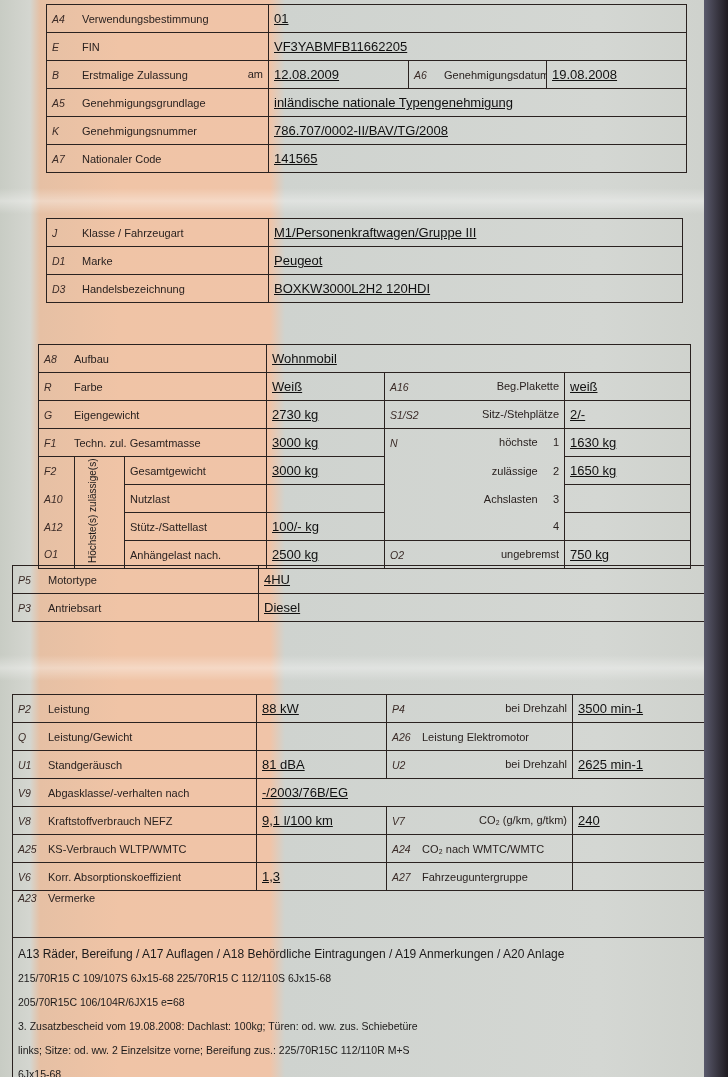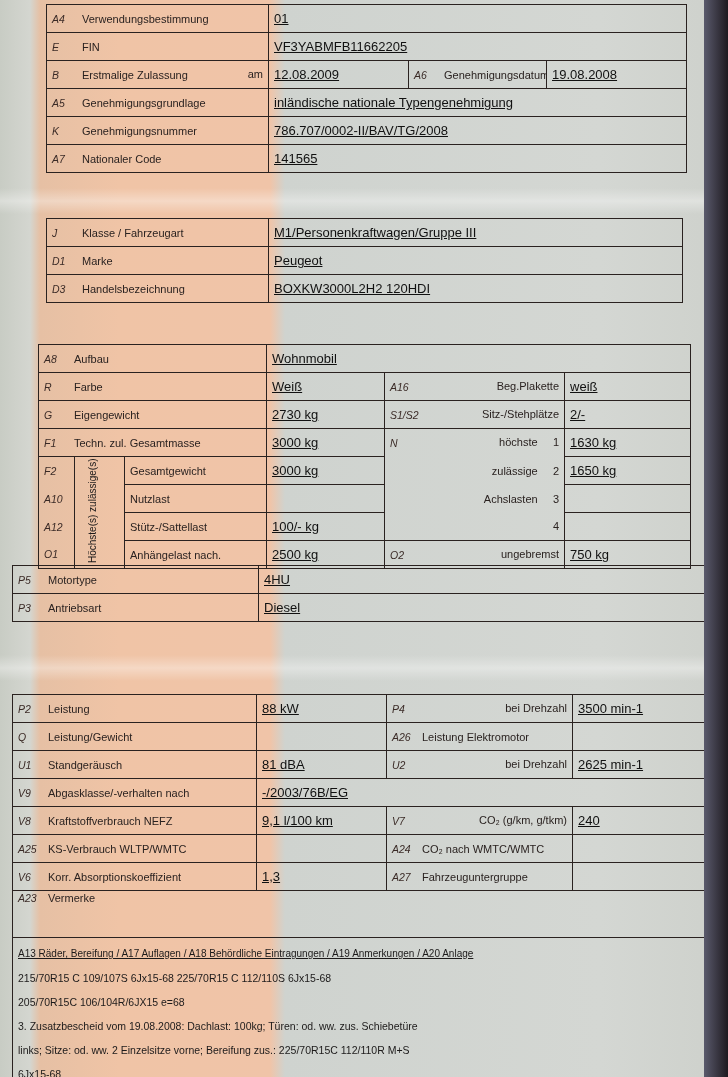--- a/index.html
+++ b/index.html
@@ -240,21 +240,21 @@
       <td><span class="code">V6</span><span class="lbl">Korr. Absorptionskoeffizient</span></td>
       <td class="val">1,3</td>
       <td><span class="code">A27</span><span class="lbl">Fahrzeuguntergruppe</span></td>
       <td class="val"></td>
     </tr>
     <tr>
       <td colspan="4" style="height:46px; vertical-align:top; "><span class="code">A23</span><span class="lbl">Vermerke</span></td>
     </tr>
     <tr>
       <td colspan="4" class="remarks" style="height:140px; border-bottom:none;">
-        <div style="font-size:10px;text-decoration:underline;">A13  Räder, Bereifung / A17 Auflagen / A18 Behördliche Eintragungen / A19 Anmerkungen / A20 Anlage</div>
+        <div style="font-size:12px;">A13  Räder, Bereifung / A17 Auflagen / A18 Behördliche Eintragungen / A19 Anmerkungen / A20 Anlage</div>
         <div>215/70R15 C 109/107S 6Jx15-68 225/70R15 C 112/110S 6Jx15-68</div>
         <div>205/70R15C 106/104R/6JX15 e=68</div>
         <div>3. Zusatzbescheid vom 19.08.2008: Dachlast: 100kg; Türen: od. ww. zus. Schiebetüre</div>
         <div>links; Sitze: od. ww. 2 Einzelsitze vorne; Bereifung zus.: 225/70R15C 112/110R M+S</div>
         <div>6Jx15-68</div>
       </td>
     </tr>
   </tbody>
     </table>
 </div>

